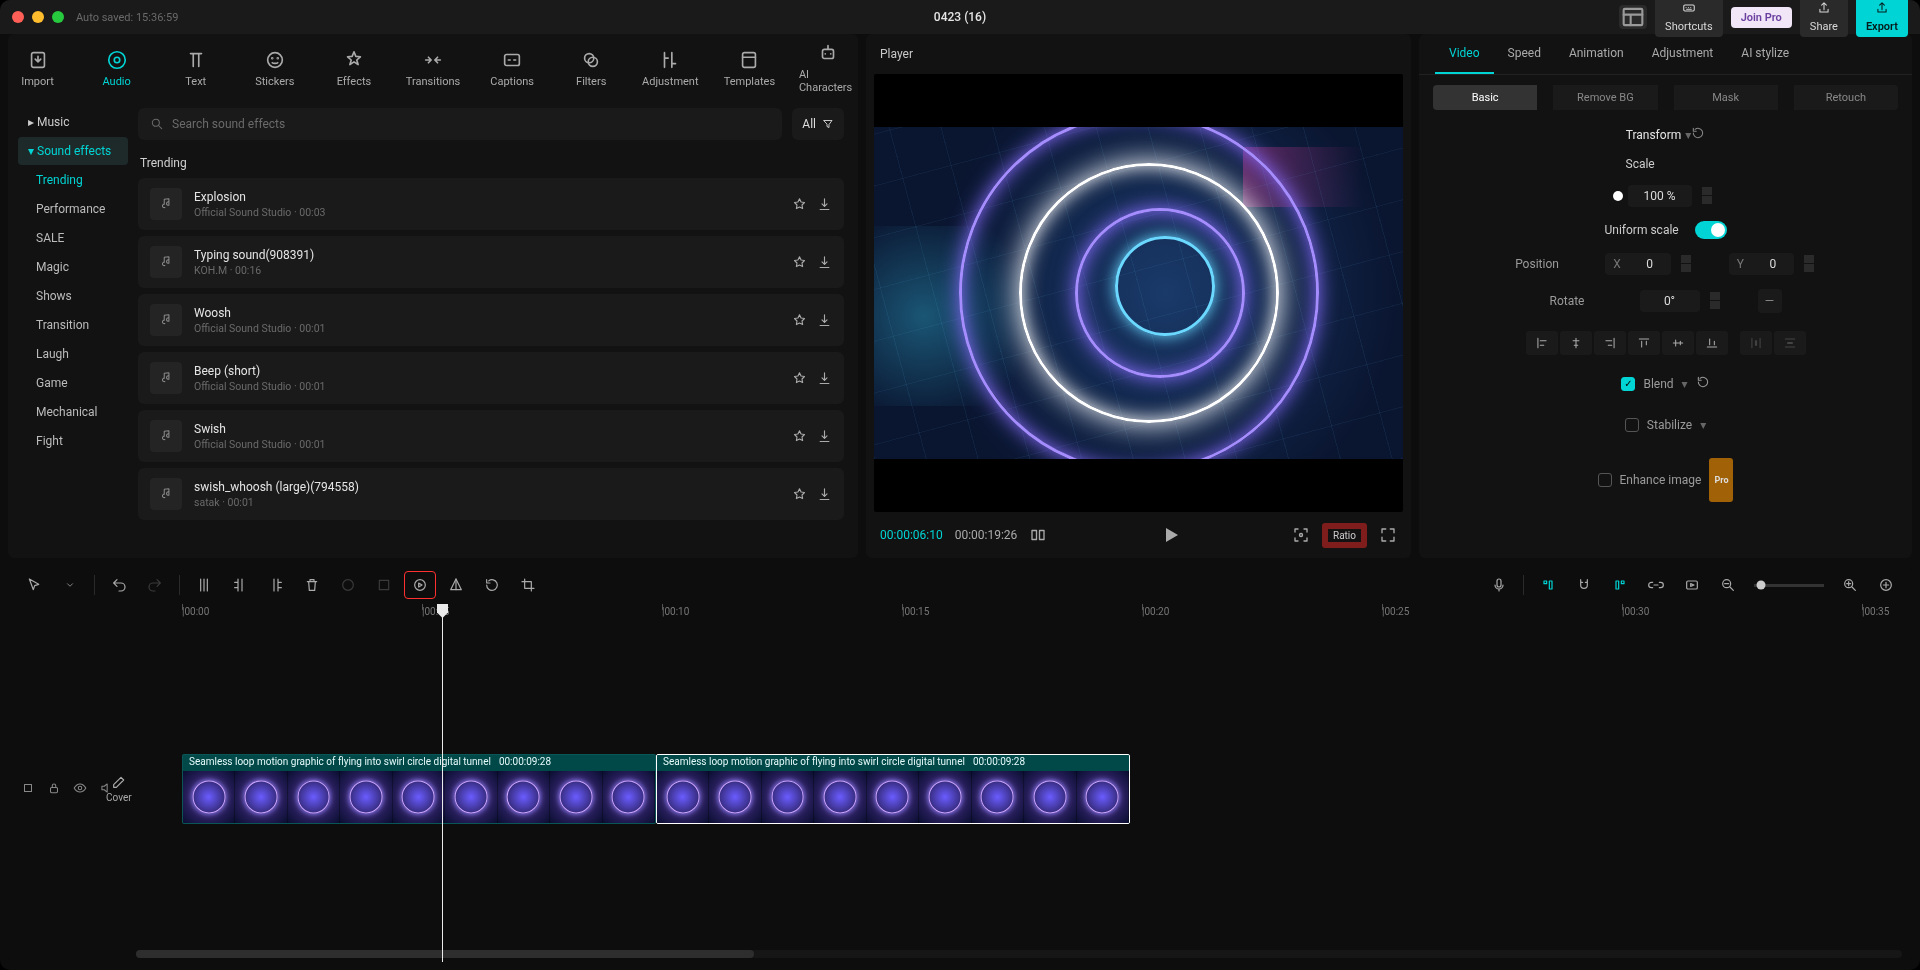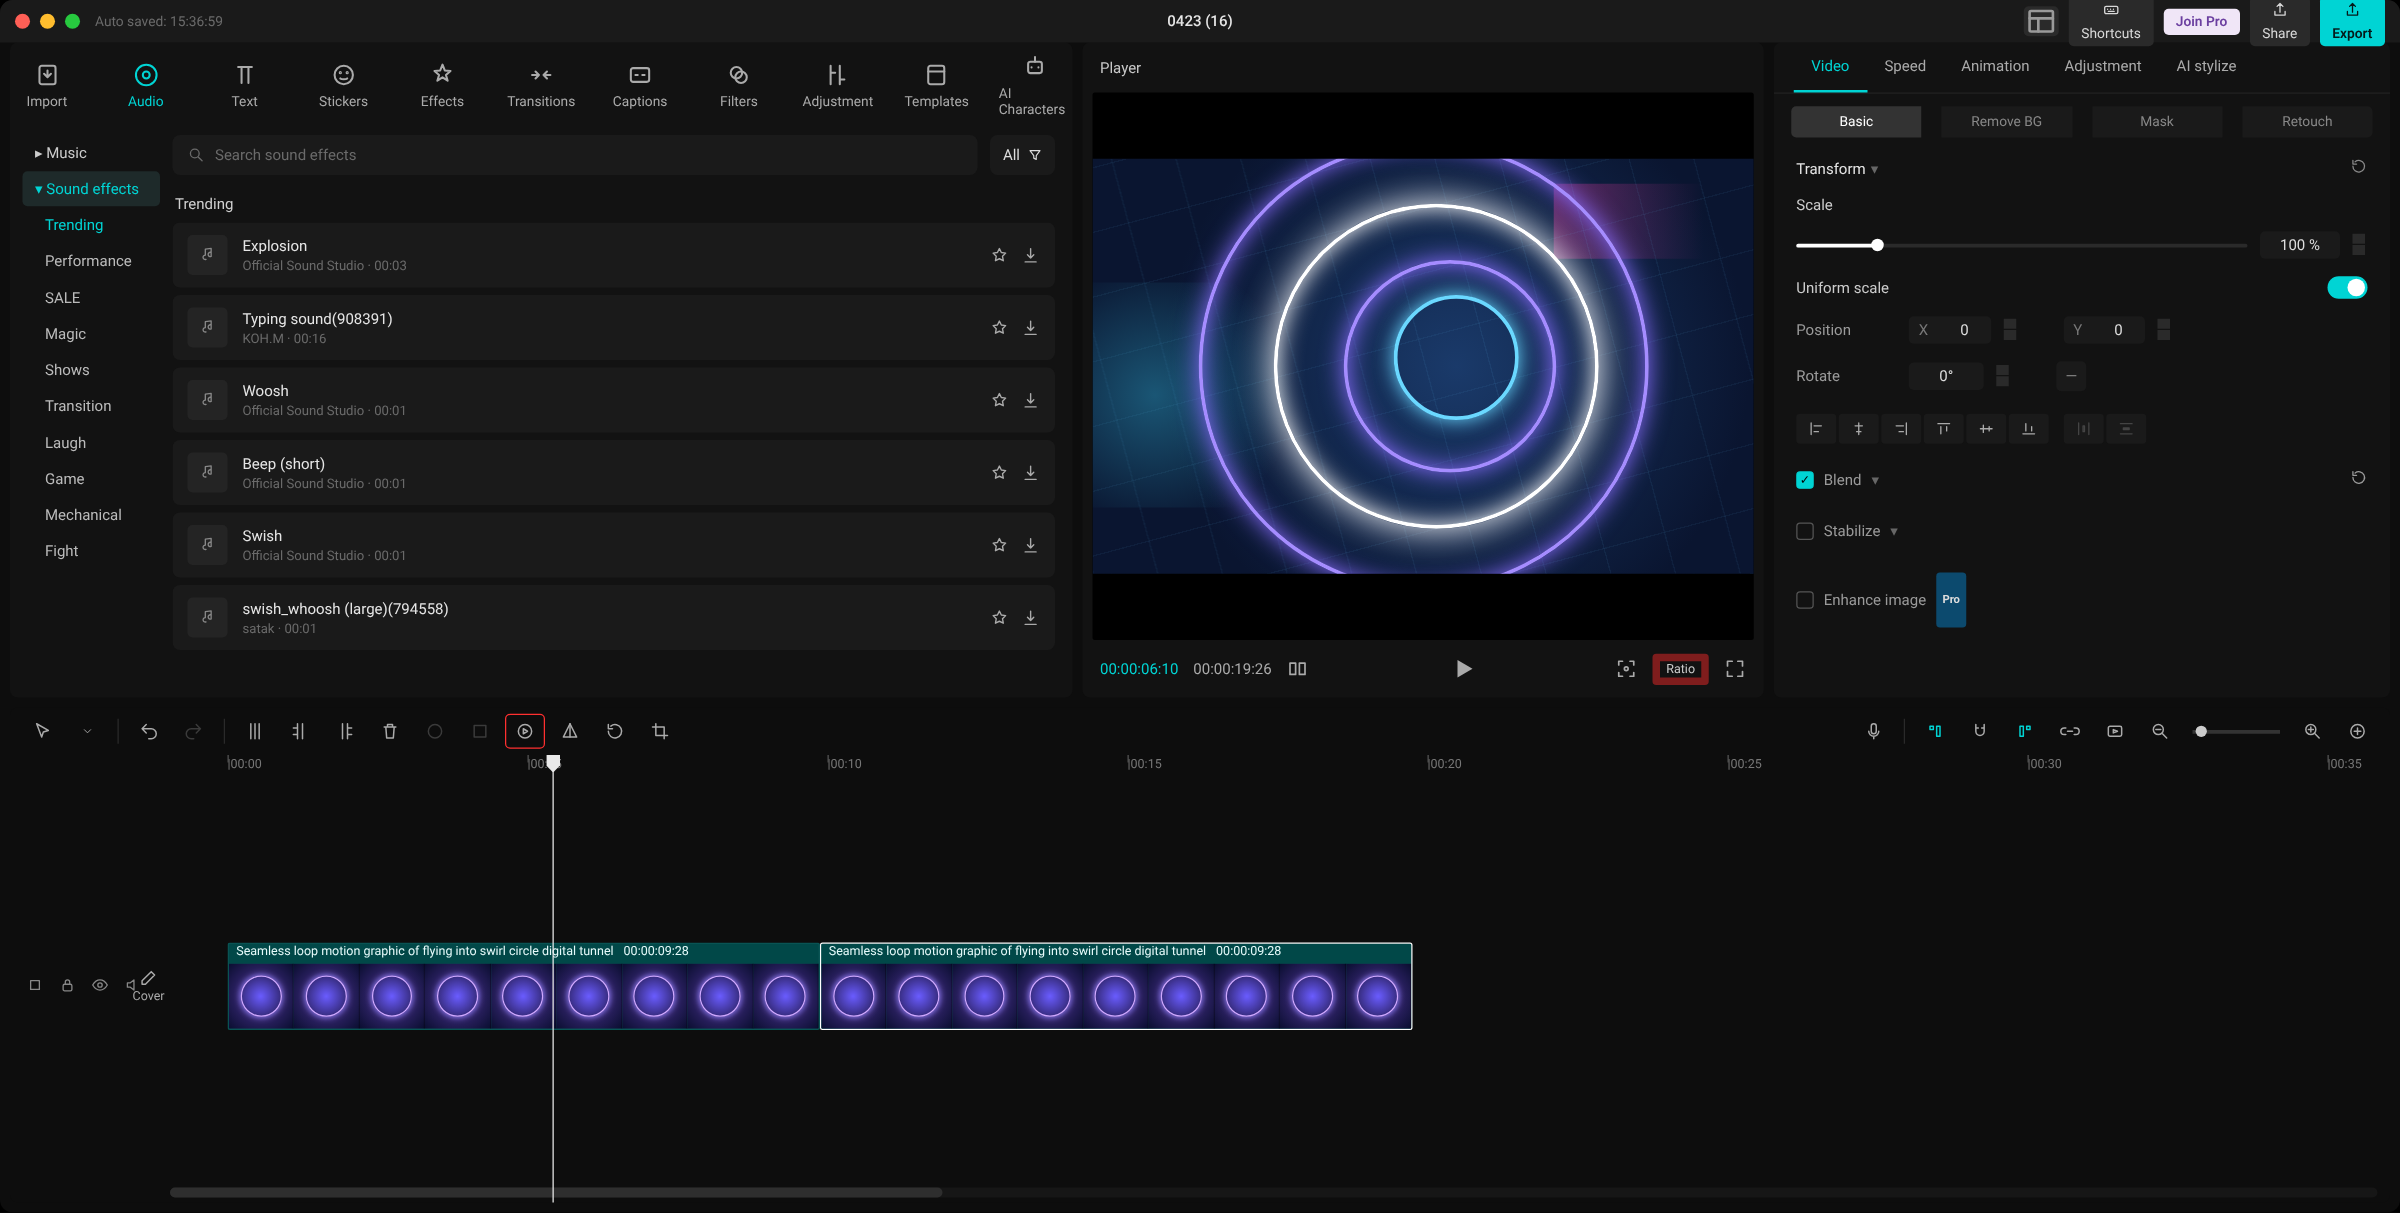--- a/index.html
+++ b/index.html
@@ -81,21 +81,21 @@
 
 .props { flex:1; background:#121212; border-radius:6px; display:flex; flex-direction:column; padding:0 0 8px 0; overflow:hidden;}
 .props-tabs { display:flex; border-bottom:1px solid #222; padding:0 16px; }
 .props-tabs div { padding:12px 14px; font-size:12px; color:#aaa; cursor:pointer; }
 .props-tabs div.active { color:#00d4d4; border-bottom:2px solid #00d4d4; }
 .props-subtabs { display:flex; gap:16px; padding:10px 14px; }
 .props-subtabs div { flex:1; text-align:center; padding:6px; background:#1a1a1a; color:#888; font-size:11px; cursor:pointer; }
 .props-subtabs div:first-child{border-radius:4px 0 0 4px;}
 .props-subtabs div:last-child{border-radius:0 4px 4px 0;}
 .props-subtabs div.active { background:#333; color:#fff; }
-.props-body { padding:6px 18px; display:flex; flex-direction:column; gap:14px; overflow-y:auto; }
+.props-body { padding:6px 18px; display:flex; flex-direction:column; gap:14px; overflow-y:auto;align-items:center; }
 .prop-hdr { display:flex; align-items:center; color:#e5e5e5; font-size:12px; }
 .prop-hdr .reset { margin-left:auto; color:#888; }
 .prop-row { display:flex; align-items:center; gap:10px; color:#ccc; font-size:12px; }
 .prop-row > span:first-child { width:80px; }
 .slider { flex:1; height:3px; background:#2a2a2a; position:relative; border-radius:2px; }
 .slider .fill{position:absolute;left:0;top:0;bottom:0;width:18%;background:#fff;border-radius:2px;}
 .slider .knob{position:absolute;left:18%;top:50%;transform:translate(-50%,-50%);width:10px;height:10px;background:#fff;border-radius:50%;}
 .valbox { width:64px; background:#1a1a1a; text-align:center; padding:4px 0; border-radius:4px; color:#ddd; }
 .spin { width:12px; display:flex; flex-direction:column; }
 .spin div{width:10px;height:8px;background:#2a2a2a;margin-bottom:1px;}
@@ -106,21 +106,21 @@
 .xy-box { display:flex; align-items:center; background:#1a1a1a; border-radius:4px; }
 .xy-box .lbl{padding:4px 8px;color:#777;}
 .xy-box .v{width:42px;text-align:center;color:#ddd;padding:4px 0;}
 .align-row { display:flex; gap:2px; margin-top:4px;}
 .align-row div { width:32px; height:24px; background:#1a1a1a; display:flex; align-items:center; justify-content:center; border-radius:3px; cursor:pointer; }
 .align-row div svg{width:14px;height:14px;color:#aaa;}
 .align-row div.dis svg{color:#444;}
 .check-row { display:flex; align-items:center; gap:8px; padding:6px 0; cursor:pointer;}
 .chk{width:14px;height:14px;border-radius:3px;border:1px solid #555;}
 .chk.on{background:#00d4d4;border-color:#00d4d4;display:flex;align-items:center;justify-content:center;color:#000;font-size:10px;}
-.badge-pro{background:#0c4a6e;color:#ddd;padding:17px 5px;border-radius:3px;font-size:9px;font-weight:700;}
+.badge-pro{background:#a16207;color:#ddd;padding:17px 5px;border-radius:3px;font-size:9px;font-weight:700;}
 
 
 .timeline { margin:8px; height:396px; background:#0d0d0d; border-radius:6px; display:flex; flex-direction:column; }
 .tl-tools { height:38px; display:flex; align-items:center; padding:0 10px; gap:4px; }
 .tl-btn { width:32px; height:28px; display:flex; align-items:center; justify-content:center; color:#aaa; cursor:pointer; border-radius:4px; }
 .tl-btn svg{width:16px;height:16px;}
 .tl-btn.dis{color:#3a3a3a;}
 .tl-btn.hl { border:1.5px solid #ff3030; }
 .tl-btn.active-teal svg{color:#00d4d4;}
 .tl-sep{width:1px;height:20px;background:#2a2a2a;margin:0 4px;}

